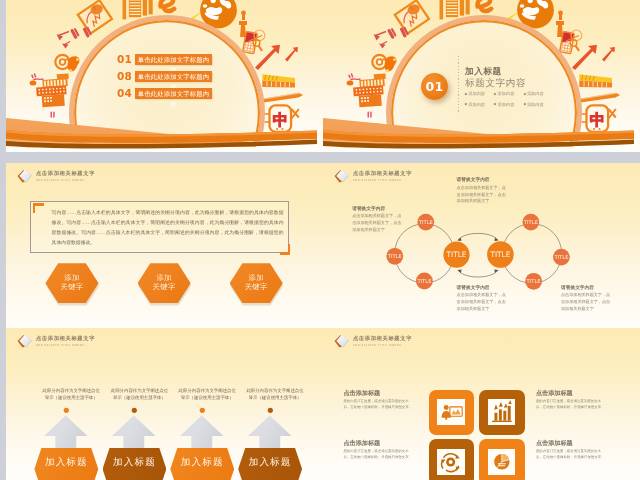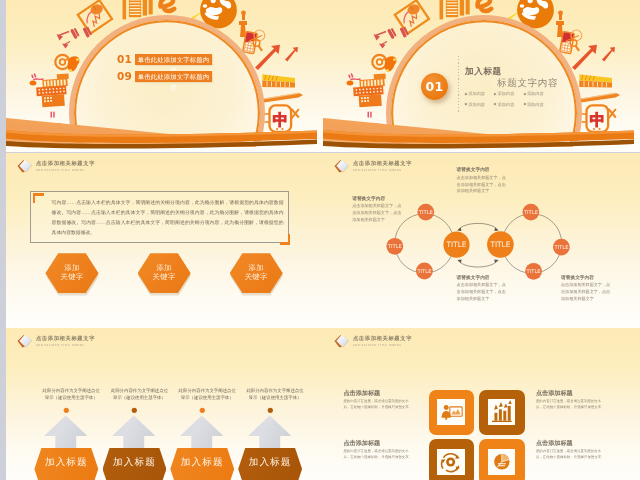--- a/index.html
+++ b/index.html
@@ -2,21 +2,21 @@
 <html><head>
 <meta charset="utf-8">
 <style>
   html,body{margin:0;padding:0;}
   body{width:640px;height:480px;overflow:hidden;background:#cdd0d8;
        font-family:"Liberation Sans","DejaVu Sans",sans-serif;}
   .grid{position:absolute;left:0;top:0;width:640px;height:480px;}
   .slide{position:absolute;width:317px;overflow:hidden;
          background:linear-gradient(180deg,#fdeab5 0%,#fdeebf 26%,#fdf4dd 56%,#fefaef 78%,#fffdf9 95%,#fffefb 100%);}
   .c0{left:6px;} .c1{left:323px;}
-  .r0{top:0;height:152px;} .r1{top:153px;height:175px;} .r2{top:328px;height:152px;}
+  .r0{top:0;height:152px;} .r1{top:163px;height:175px;} .r2{top:328px;height:152px;}
 
   
   .s1-ring{position:absolute;left:63px;top:15px;width:196px;height:196px;border-radius:50%;
       box-sizing:border-box;border:5px solid #f1b180;
       background:radial-gradient(circle at 50% 34%, #fbeec6 0%, #fcf1d2 42%, #fefaef 78%, #fffdf9 100%);
       box-shadow:inset 0 0 0 2.2px #ef8a22;}
   .s1-ring:after{content:"";position:absolute;left:-1px;top:-1px;right:-1px;bottom:-1px;
       border-radius:50%;border:1px solid rgba(243,170,105,.8);}
   .s1-list{position:absolute;left:111px;top:54px;width:140px;}
   .s1-row{position:relative;height:17px;}
@@ -31,21 +31,21 @@
   .s2-badge{position:absolute;left:98px;top:73px;width:27px;height:27px;border-radius:50%;
       background:radial-gradient(circle at 38% 32%,#f59233,#ea7a12 70%,#e06f0a);
       box-shadow:2px 3px 5px rgba(120,70,20,.35);}
   .s2-badge span{display:block;text-align:center;line-height:27px;color:#fff;font-size:12.5px;
       font-weight:bold;font-family:"DejaVu Sans",sans-serif;letter-spacing:.3px;}
   .s2-dots{position:absolute;left:135px;top:56px;width:1px;height:58px;
       background:repeating-linear-gradient(180deg,#c5b8a0 0 1.2px,transparent 1.2px 3.2px);}
   .s2-t1{position:absolute;left:142px;top:66.5px;font-size:8.6px;font-weight:bold;color:#7a6e60;
       letter-spacing:.6px;line-height:9px;}
   .s2-t2{position:absolute;left:142px;top:76.5px;font-size:9.6px;color:#938878;letter-spacing:.6px;
-      line-height:11px;margin-left:32px;}
+      line-height:11px;}
   .s2-bul{position:absolute;left:142px;top:91px;width:88px;display:flex;flex-wrap:wrap;}
   .s2-bul span{display:block;width:29.3px;font-size:4.2px;color:#9b8f7c;white-space:nowrap;
       margin-bottom:5.5px;line-height:5px;}
   .s2-bul i{display:inline-block;width:1.8px;height:1.8px;background:#9b8f7c;
       transform:rotate(45deg);margin-right:1.5px;vertical-align:middle;}
   .s2-bul b{font-weight:normal;}
   
   .s3-box{position:absolute;left:24.2px;top:38.2px;width:258.6px;height:51.6px;
       border:0.65px solid #a09a90;background:rgba(255,253,246,.18);box-sizing:border-box;}
   .s3-br{position:absolute;}
@@ -288,21 +288,27 @@
     </svg>
     <div class="s1-ring"></div>
     <div class="s1-list">
       <div class="s1-row">
         <span class="s1-num">01</span>
         <span class="s1-bar">
             <span>单击此处添加文字标题内容</span>
           </span>
       </div>
       <div class="s1-row">
-        <span class="s1-num">09</span>
+        <span class="s1-num">08</span>
+        <span class="s1-bar">
+            <span>单击此处添加文字标题内容</span>
+          </span>
+      </div>
+      <div class="s1-row">
+        <span class="s1-num">04</span>
         <span class="s1-bar">
             <span>单击此处添加文字标题内容</span>
           </span>
       </div>
     </div>
     <svg class="s1-ribbon" viewBox="0 0 317 152" width="317" height="152">
 
       <path d="M0,140 C60,146 180,145 317,139 L317,152 L0,152 Z" fill="#fffdf8"></path>
 
       <path d="M0,118 L250,142.5 L250,146 L0,140 Z" fill="#f4a257"></path>

